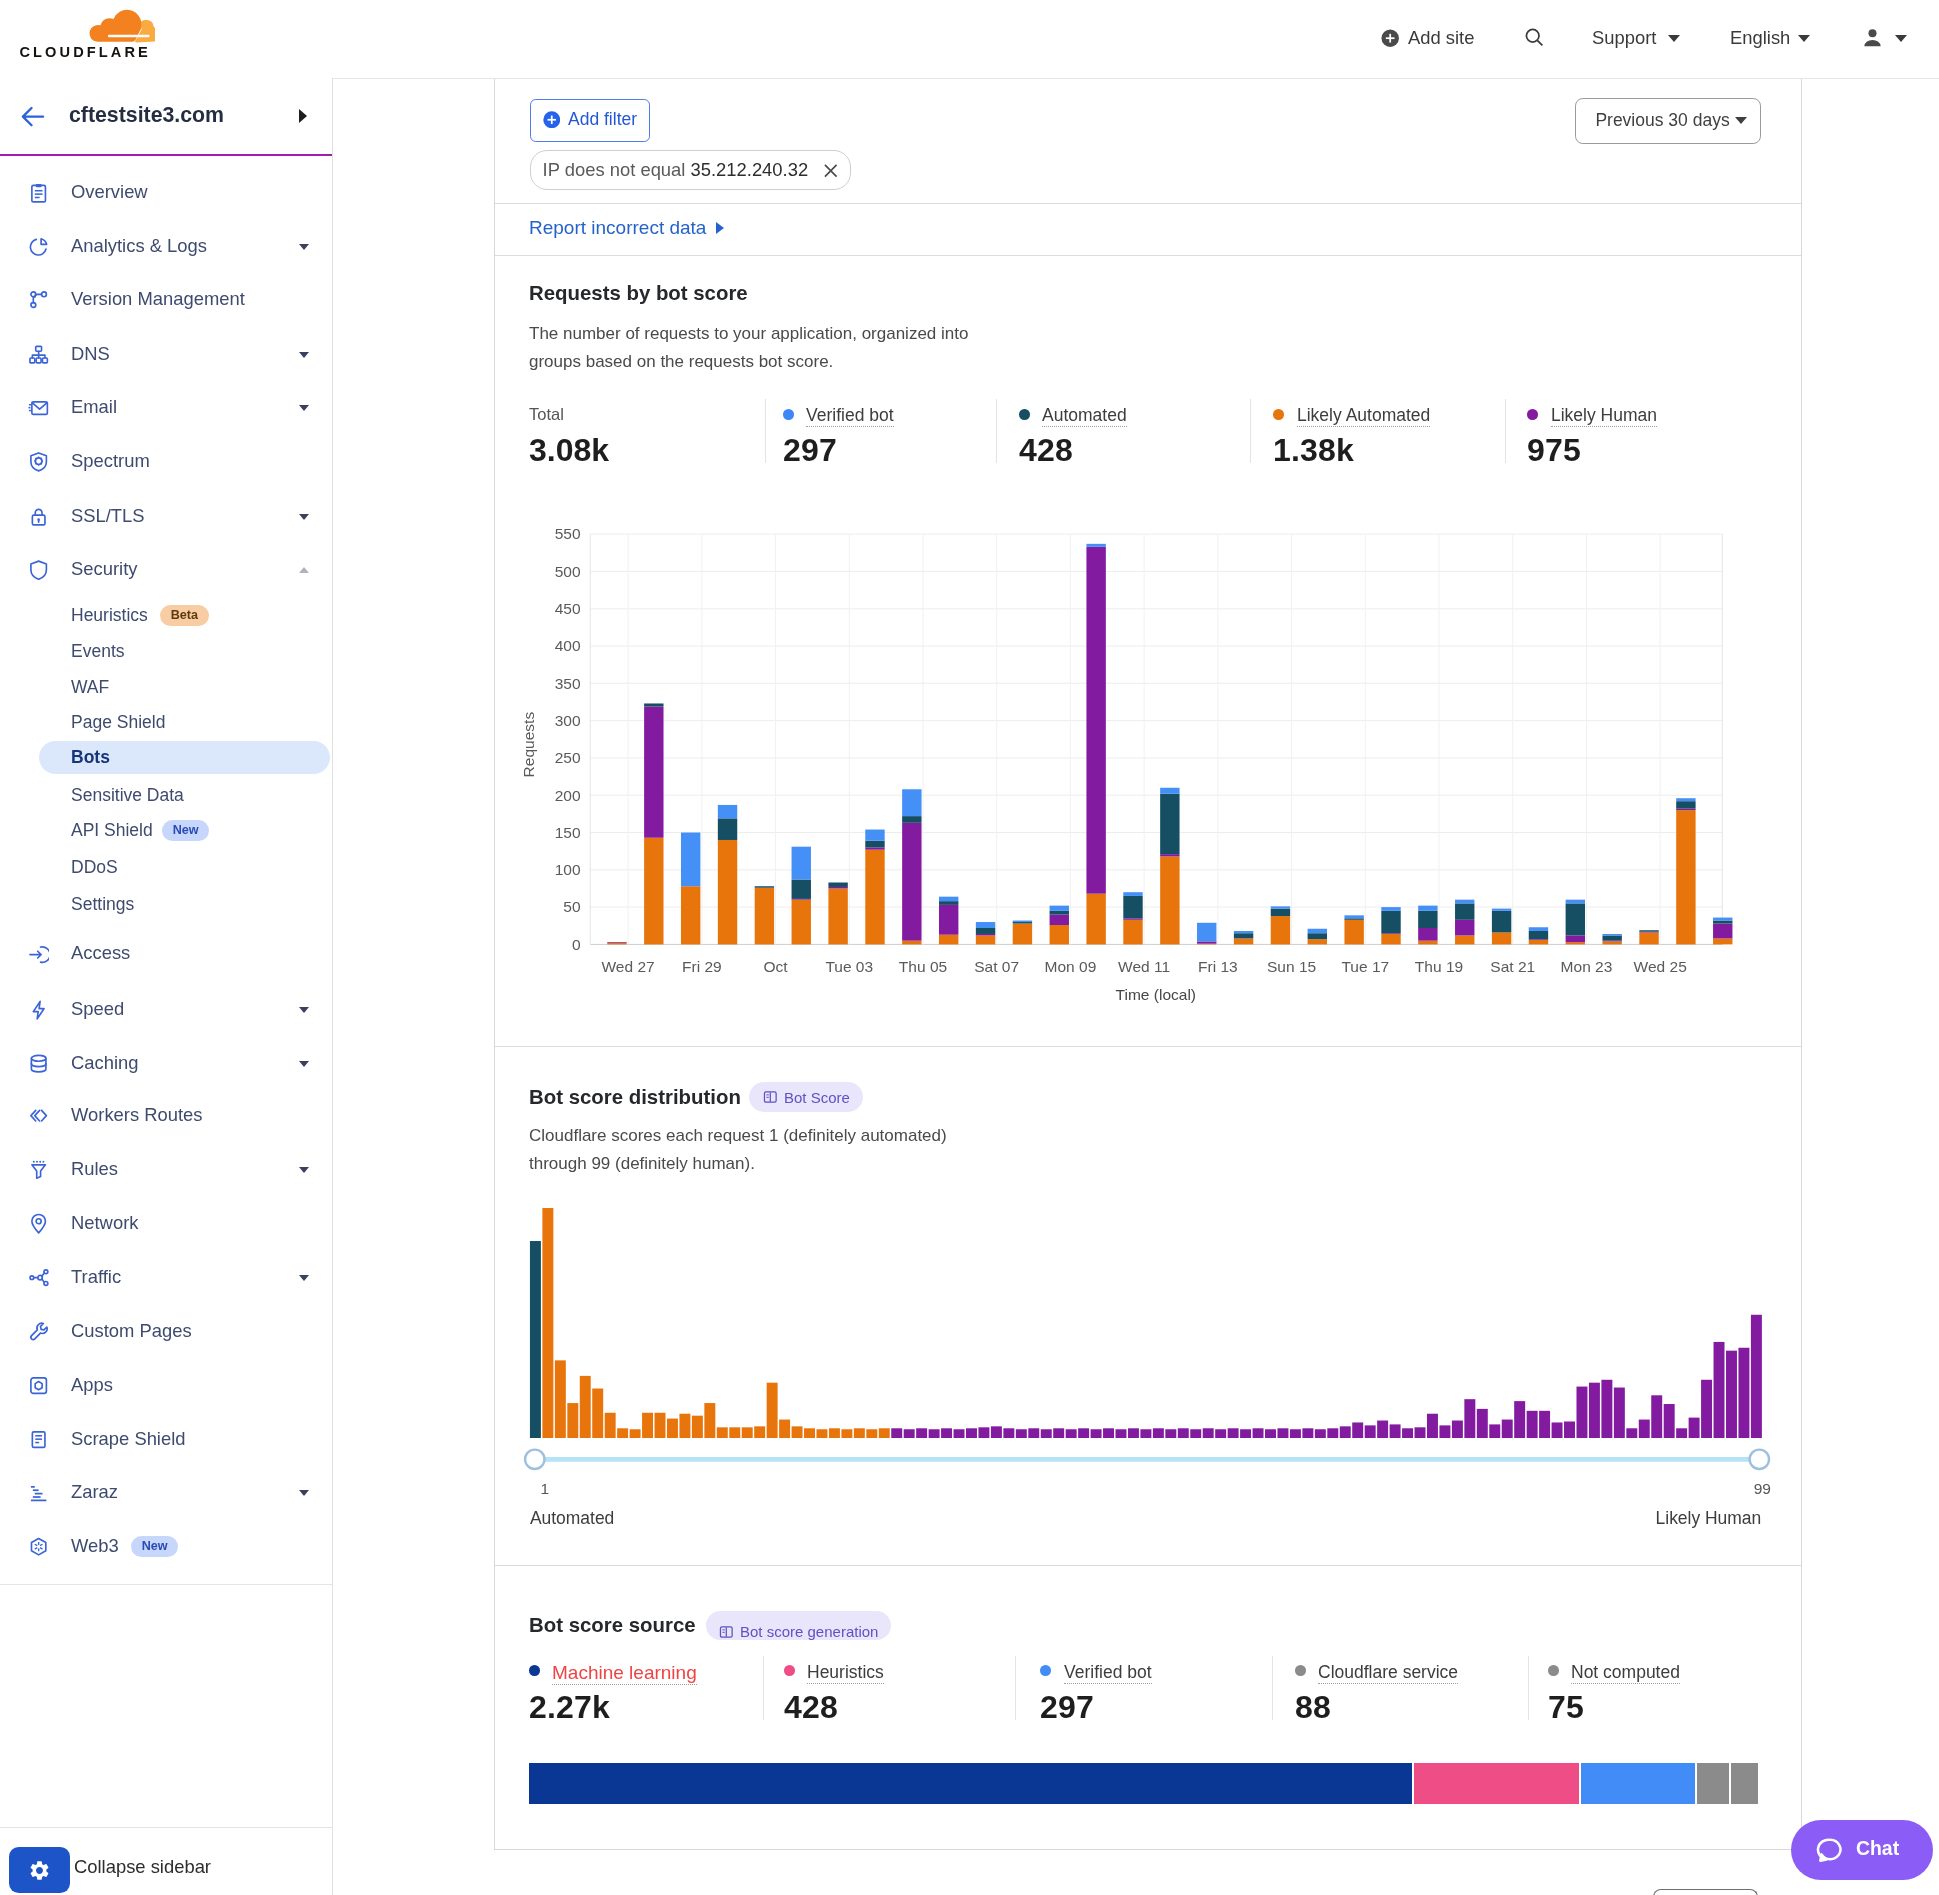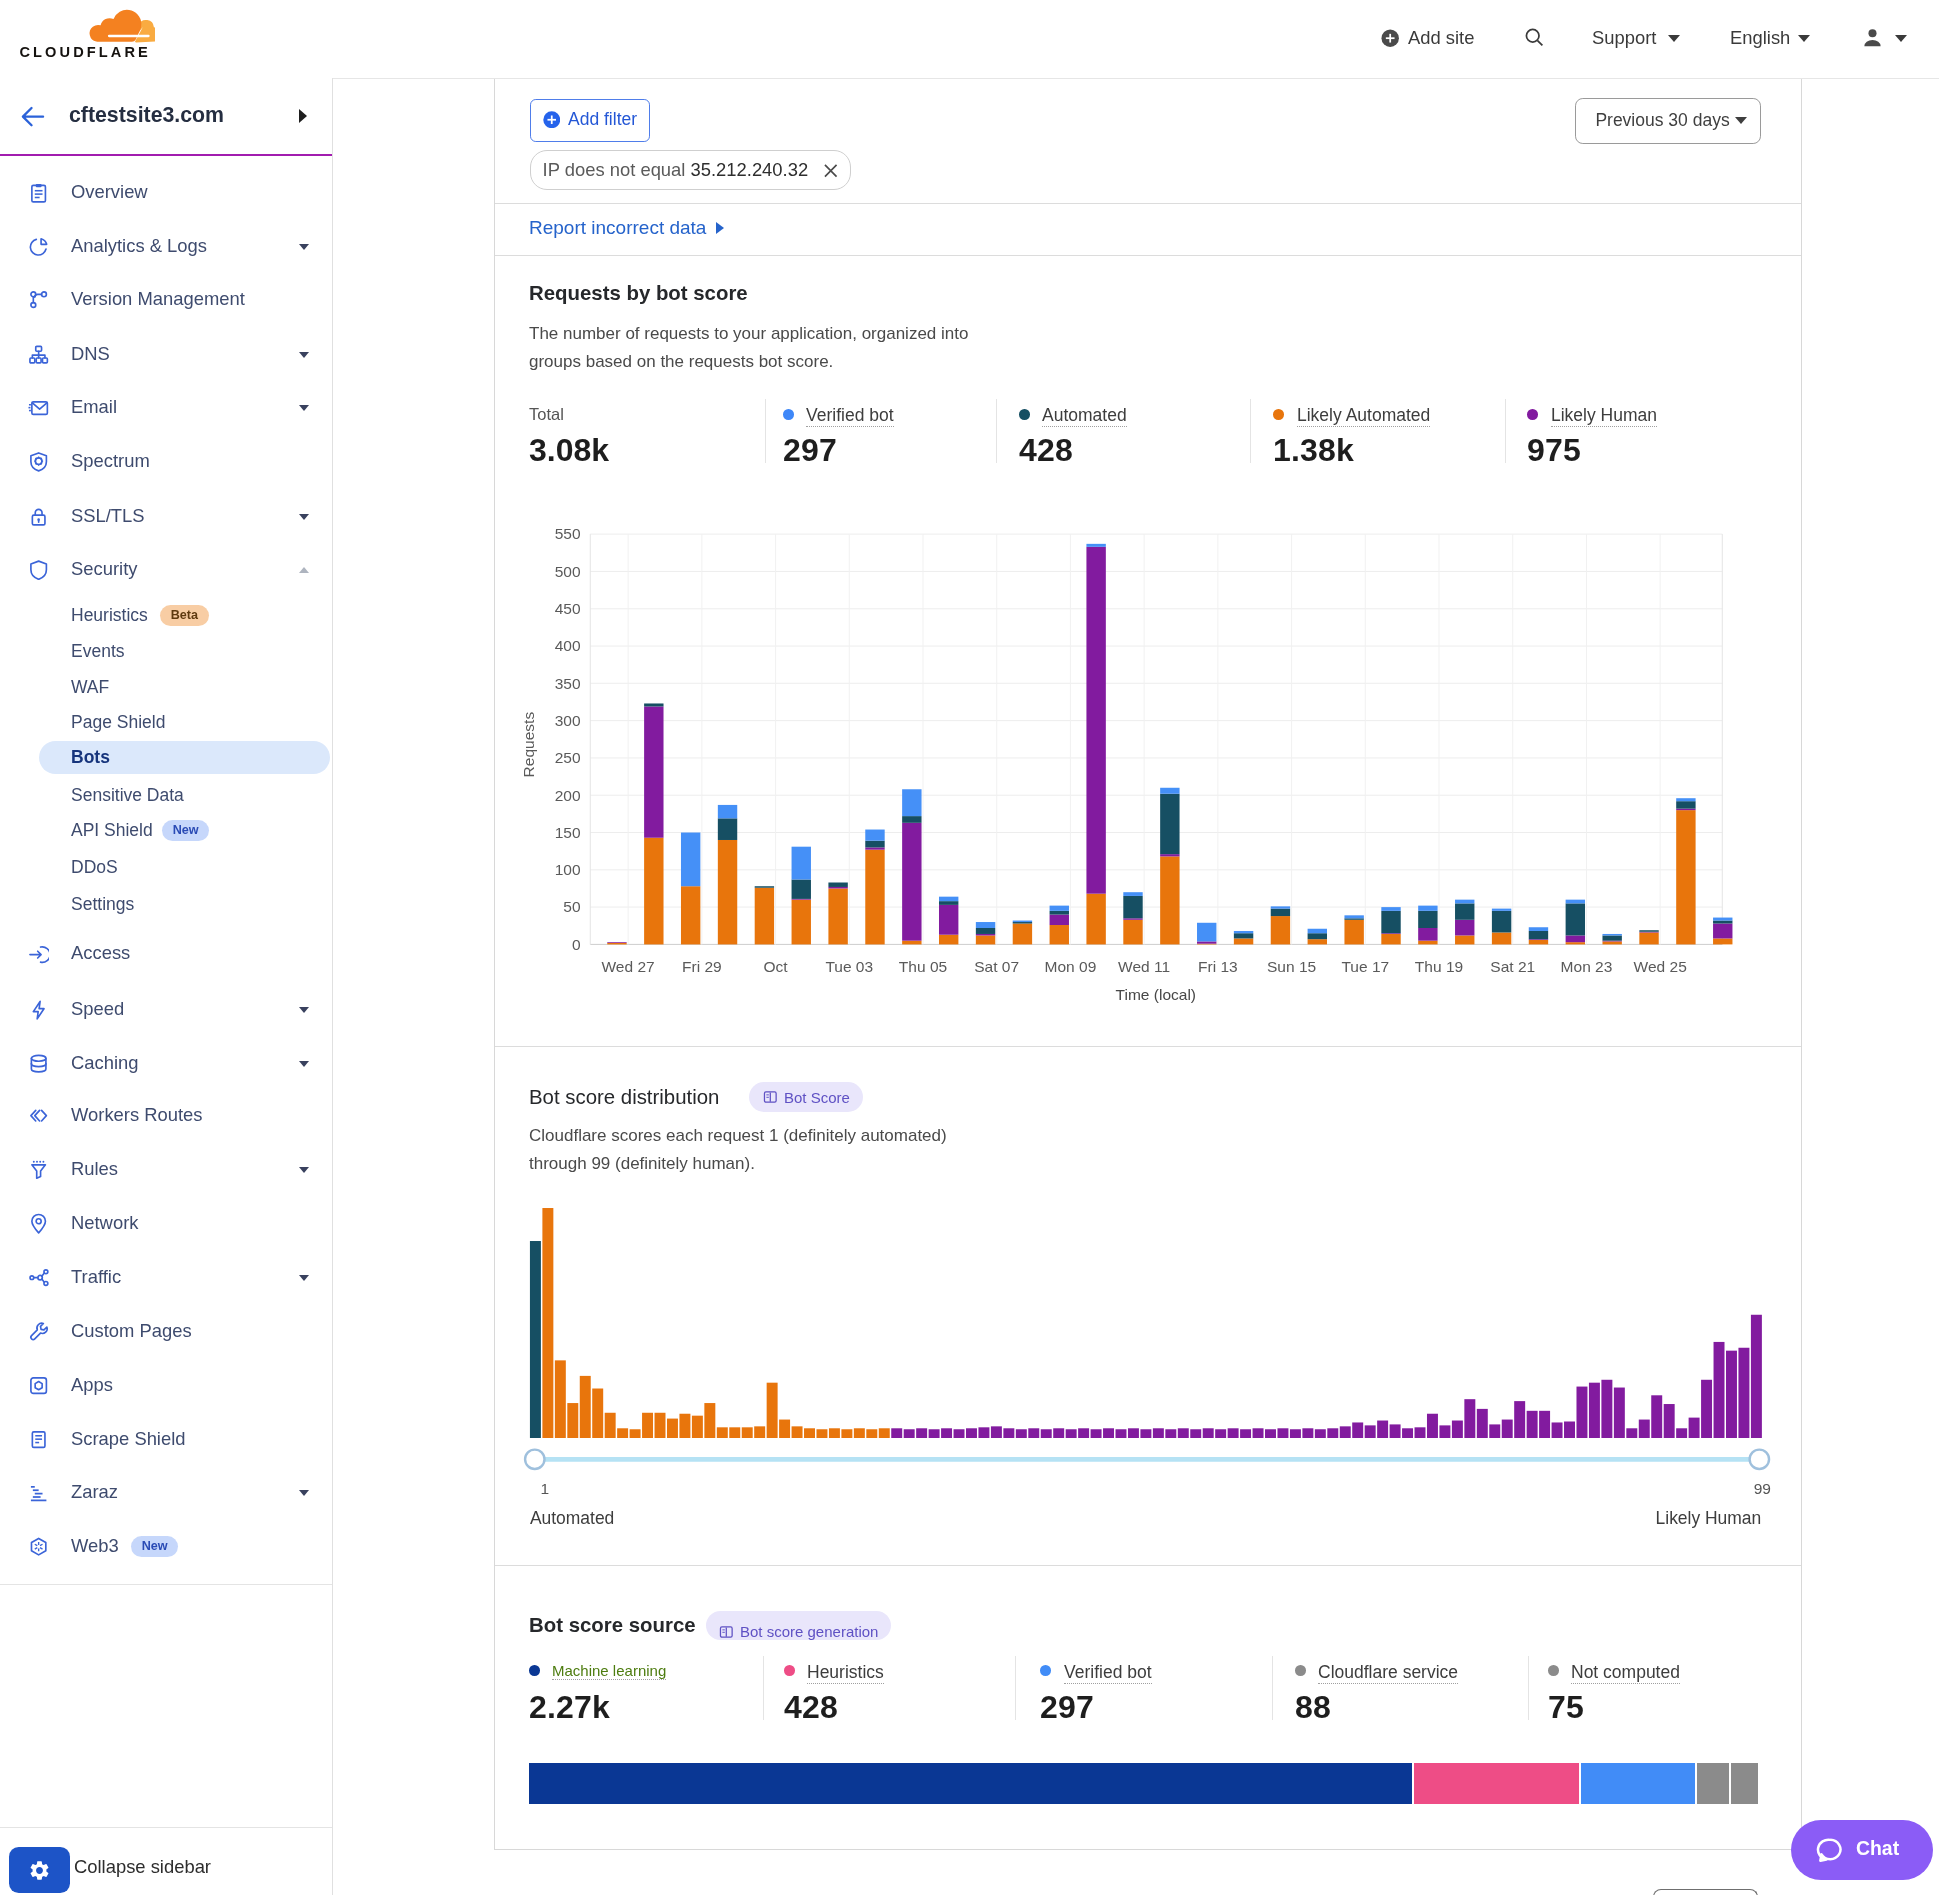--- a/index.html
+++ b/index.html
@@ -216,21 +216,21 @@
       <text x="1330" y="1001" text-anchor="middle" font-size="16" fill="#5a5a5a">Sun 15</text>
       <text x="1406" y="1001" text-anchor="middle" font-size="16" fill="#5a5a5a">Tue 17</text>
       <text x="1482" y="1001" text-anchor="middle" font-size="16" fill="#5a5a5a">Thu 19</text>
       <text x="1558" y="1001" text-anchor="middle" font-size="16" fill="#5a5a5a">Sat 21</text>
       <text x="1634" y="1001" text-anchor="middle" font-size="16" fill="#5a5a5a">Mon 23</text>
       <text x="1710" y="1001" text-anchor="middle" font-size="16" fill="#5a5a5a">Wed 25</text>
 <text x="549" y="767" text-anchor="middle" font-size="16" fill="#5a5a5a" transform="rotate(-90 549 767)">Requests</text>
 <text x="1190" y="1030" text-anchor="middle" font-size="16" fill="#474747">Time (local)</text>
 </svg>
 
-  <span style="position:absolute;left:34px;top:1011px;font-size:20.4px;font-weight:400;color:#26282b">Bot score distribution</span>
+  <span style="position:absolute;left:34px;top:1011px;font-size:20.4px;font-weight:700;color:#26282b">Bot score distribution</span>
   <div style="position:absolute;left:254px;top:1007px;height:30px;background:#e9e6fb;border-radius:15.5px;display:flex;align-items:center;padding:0 13.6px;font-size:15px;color:#5f51c4"><svg width="14.6" height="14.6" viewBox="0 0 15 15" style="margin-right:6.8px;flex:none">
         <rect x="1.5" y="2" width="12" height="10.5" rx="1.5" fill="none" stroke="#5f51c4" stroke-width="1.3"></rect>
         <line x1="7.5" y1="2.5" x2="7.5" y2="12" stroke="#5f51c4" stroke-width="1.3"></line>
         <line x1="3.5" y1="5" x2="6" y2="5" stroke="#5f51c4" stroke-width="1"></line>
         <line x1="3.5" y1="7.5" x2="6" y2="7.5" stroke="#5f51c4" stroke-width="1"></line>
       </svg>Bot Score</div>
   <div style="position:absolute;left:34px;top:1047px;font-size:17px;color:#4a4a4a;line-height:28px">Cloudflare scores each request 1 (definitely automated)<br>through 99 (definitely human).</div>
   <svg style="position:absolute;left:0;top:1126px" width="1308" height="408" viewBox="509 1237 1348 420" font-family="Liberation Sans, sans-serif">
 <rect x="545.00" y="1278.0" width="11.3" height="203" fill="#164f63"></rect>
       <rect x="557.84" y="1244.0" width="11.3" height="237" fill="#e8750c"></rect>
@@ -345,21 +345,21 @@
         <rect x="1.5" y="2" width="12" height="10.5" rx="1.5" fill="none" stroke="#5f51c4" stroke-width="1.3"></rect>
         <line x1="7.5" y1="2.5" x2="7.5" y2="12" stroke="#5f51c4" stroke-width="1.3"></line>
         <line x1="3.5" y1="5" x2="6" y2="5" stroke="#5f51c4" stroke-width="1"></line>
         <line x1="3.5" y1="7.5" x2="6" y2="7.5" stroke="#5f51c4" stroke-width="1"></line>
       </svg>Bot score generation</div>
   <div style="position:absolute;left:268px;top:1581px;width:1px;height:64px;background:#e4e4e4"></div>
     <div style="position:absolute;left:520px;top:1581px;width:1px;height:64px;background:#e4e4e4"></div>
     <div style="position:absolute;left:777px;top:1581px;width:1px;height:64px;background:#e4e4e4"></div>
     <div style="position:absolute;left:1033px;top:1581px;width:1px;height:64px;background:#e4e4e4"></div>
     <span style="position:absolute;left:34px;top:1590px;width:10.7px;height:10.7px;border-radius:50%;background:#0a3794"></span>
-    <span style="position:absolute;left:57px;top:1587px;font-size:15px;color:#4d7c0f;border-bottom:1.9px dotted #a0a0a0;padding-bottom:0px;white-space:nowrap">Machine learning</span>
+    <span style="position:absolute;left:57px;top:1587px;font-size:19px;color:#ef4444;border-bottom:1.9px dotted #a0a0a0;padding-bottom:0px;white-space:nowrap">Machine learning</span>
     <span style="position:absolute;left:34px;top:1614px;font-size:32px;font-weight:700;color:#1e1e1e;letter-spacing:0.2px">2.27k</span>
     <span style="position:absolute;left:289px;top:1590px;width:10.7px;height:10.7px;border-radius:50%;background:#ee4d86"></span>
     <span style="position:absolute;left:312px;top:1587px;font-size:17.5px;color:#3d3d3d;border-bottom:1.9px dotted #a0a0a0;padding-bottom:0px;white-space:nowrap">Heuristics</span>
     <span style="position:absolute;left:289px;top:1614px;font-size:32px;font-weight:700;color:#1e1e1e;letter-spacing:0.2px">428</span>
     <span style="position:absolute;left:545px;top:1590px;width:10.7px;height:10.7px;border-radius:50%;background:#418cf7"></span>
     <span style="position:absolute;left:569px;top:1587px;font-size:17.5px;color:#3d3d3d;border-bottom:1.9px dotted #a0a0a0;padding-bottom:0px;white-space:nowrap">Verified bot</span>
     <span style="position:absolute;left:545px;top:1614px;font-size:32px;font-weight:700;color:#1e1e1e;letter-spacing:0.2px">297</span>
     <span style="position:absolute;left:800px;top:1590px;width:10.7px;height:10.7px;border-radius:50%;background:#8b8b8b"></span>
     <span style="position:absolute;left:823px;top:1587px;font-size:17.5px;color:#3d3d3d;border-bottom:1.9px dotted #a0a0a0;padding-bottom:0px;white-space:nowrap">Cloudflare service</span>
     <span style="position:absolute;left:800px;top:1614px;font-size:32px;font-weight:700;color:#1e1e1e;letter-spacing:0.2px">88</span>

